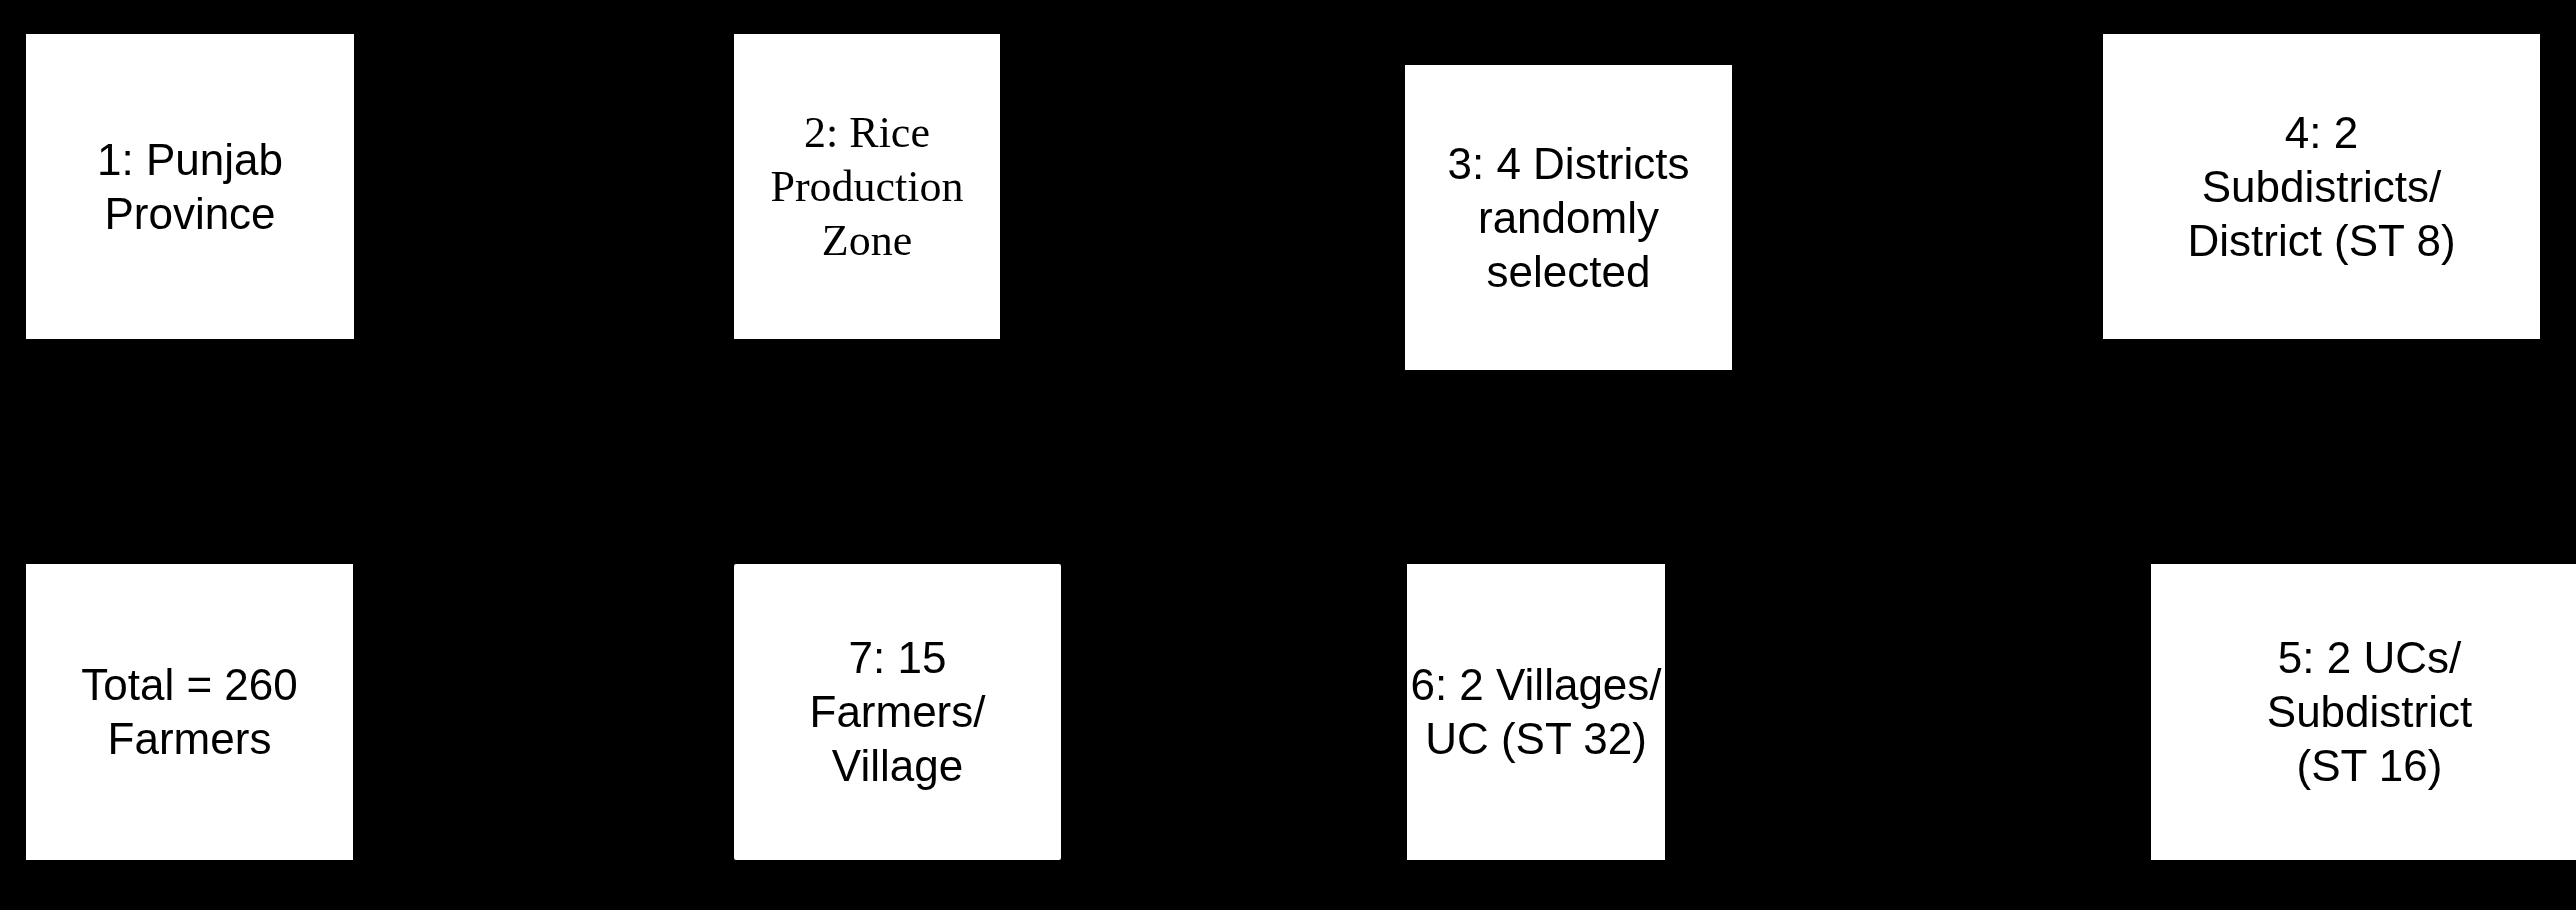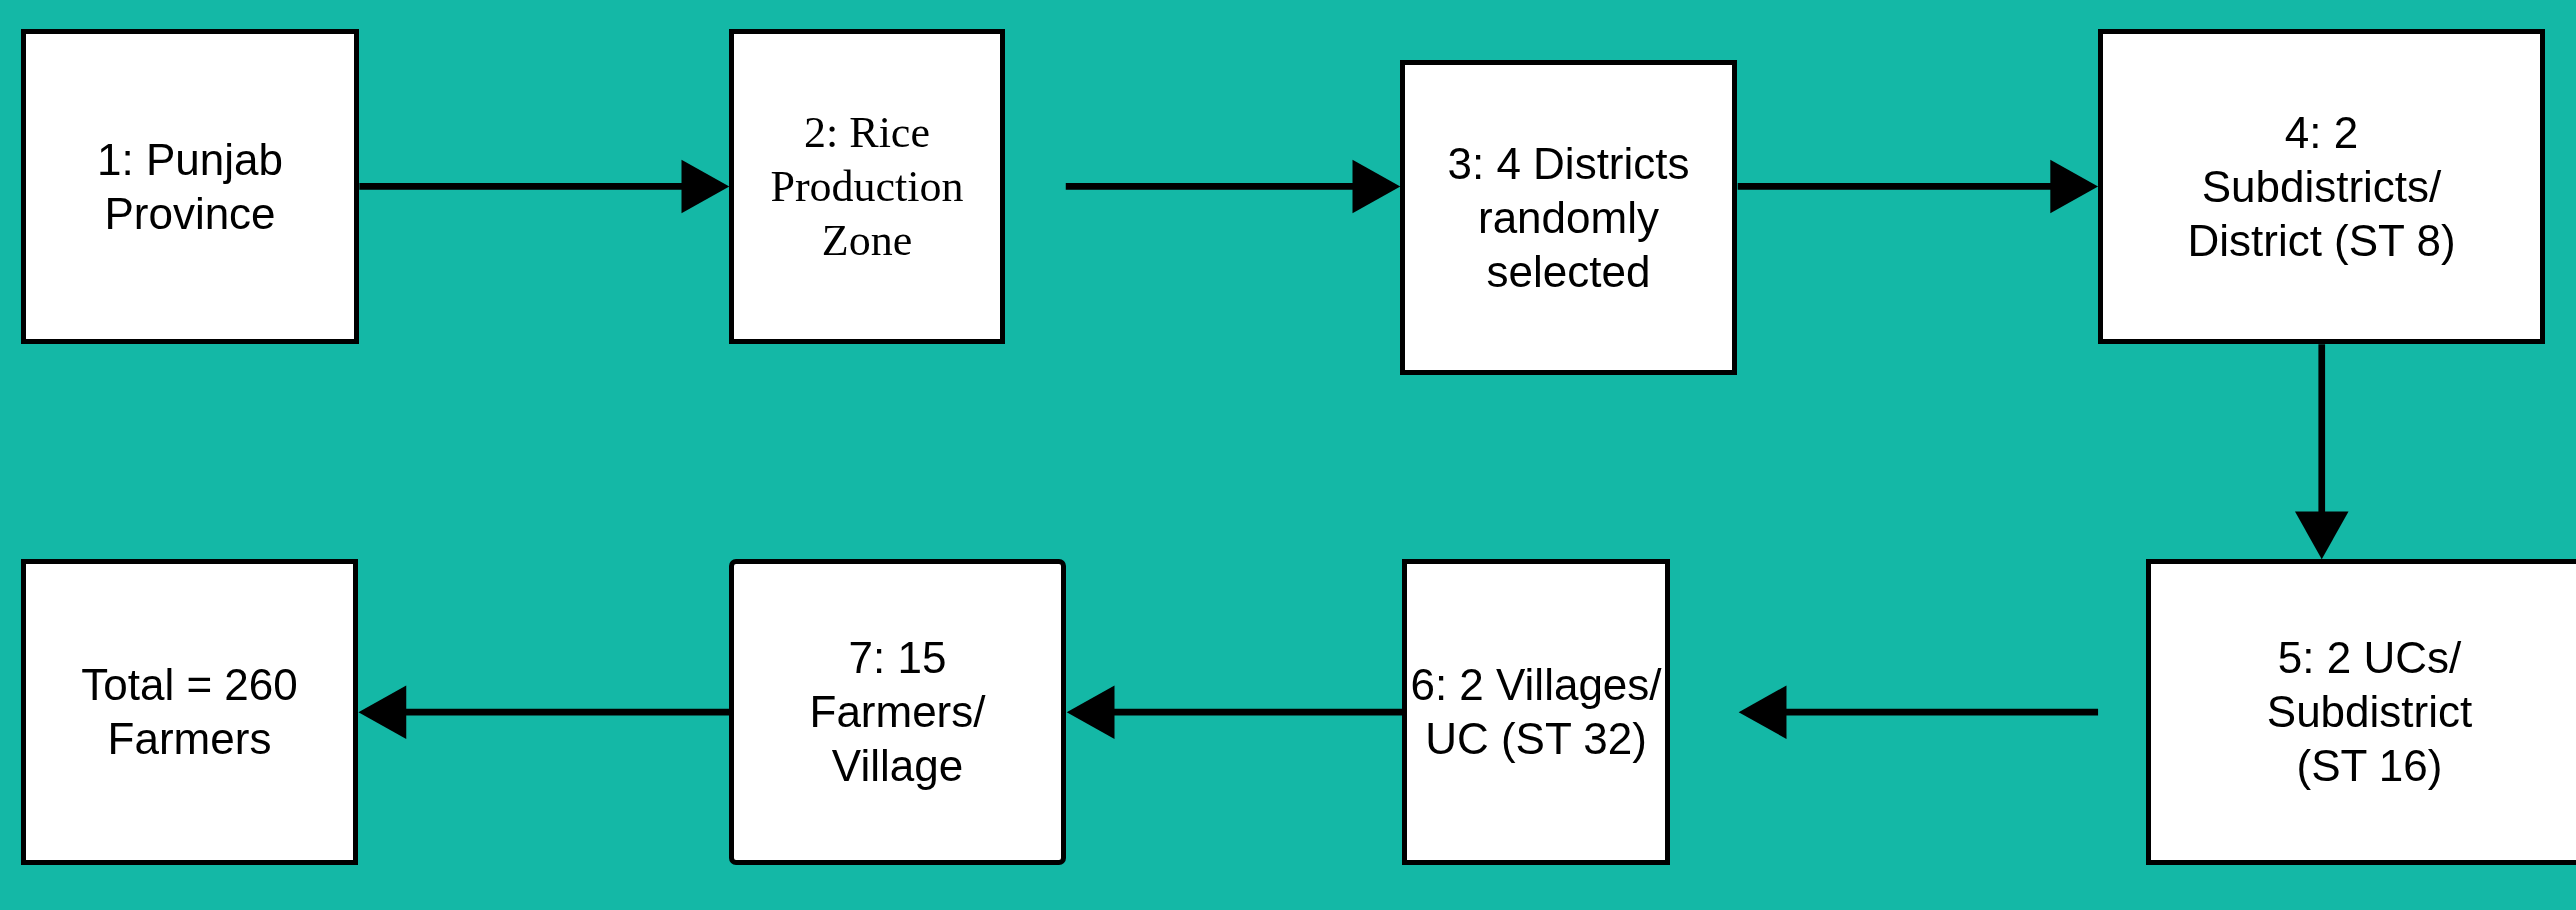--- a/index.html
+++ b/index.html
@@ -4,21 +4,21 @@
 <style>
   html, body {
     margin: 0;
     padding: 0;
     background: #ffffff;
   }
   #canvas {
     position: relative;
     width: 2576px;
     height: 911px;
-    background: #14b8a6;
+    background: #000000;
     font-family: "Liberation Sans", sans-serif;
   }
   .flow-box {
     position: absolute;
     box-sizing: border-box;
     border: 5.7px solid #000000;
     background: #ffffff;
     display: flex;
     align-items: center;
     justify-content: center;

